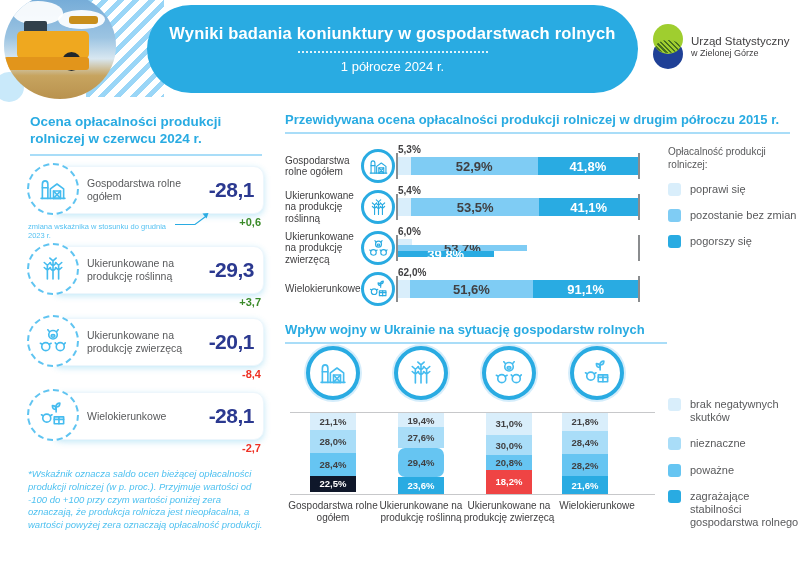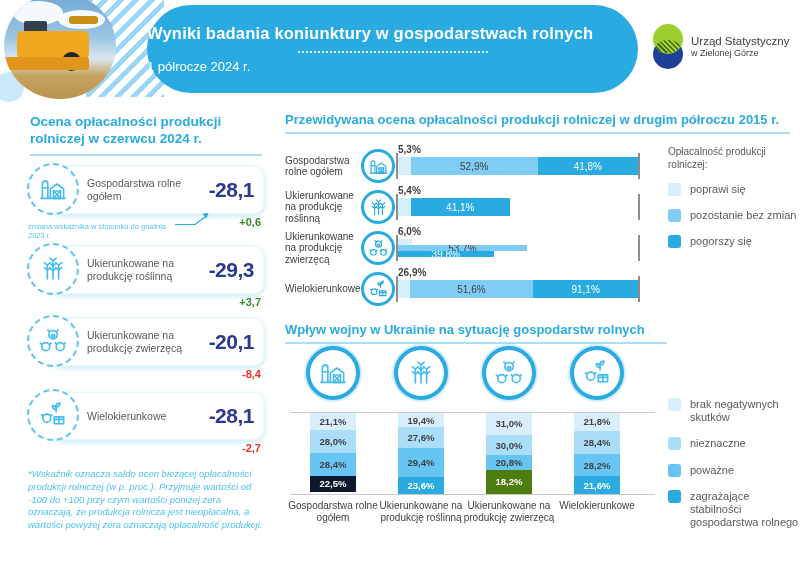--- a/index.html
+++ b/index.html
@@ -4,21 +4,21 @@
 <style>
   html,body{margin:0;padding:0;background:#fff;}
   .page{position:relative;width:800px;height:570px;background:#fff;overflow:hidden;
         font-family:"Liberation Sans",sans-serif;color:#414042;}
 
   
   .stripes{position:absolute;left:86px;top:0;width:78px;height:97px;
     background:repeating-linear-gradient(135deg,#9AD6F7 0 5px,#ffffff 5px 11px);}
   .accent-dot{position:absolute;left:-6px;top:72px;width:30px;height:30px;border-radius:50%;background:#C9E9FA;z-index:2;}
   .banner{position:absolute;left:147px;top:5px;width:491px;height:88px;background:#29ABE2;
-    border-radius:44px;z-index:2;color:#fff;}
+    border-radius:44px;z-index:2;text-align:center;color:#fff;}
   .banner-title{margin-top:19px;font-size:16.5px;font-weight:bold;letter-spacing:.2px;}
   .banner-dots{width:190px;border-top:2px dotted rgba(255,255,255,.85);margin:8px auto 6px;}
   .banner-subtitle{font-size:13px;}
   .photo{position:absolute;left:4px;top:-7px;width:112px;height:106px;border-radius:50%;overflow:hidden;z-index:3;}
   .photo-sky{position:absolute;inset:0;background:linear-gradient(180deg,#6FA8D6 0%,#9CC4E2 42%,#D8E7F1 62%,#C7A45F 78%,#B9924E 100%);}
   .cloud{position:absolute;background:rgba(255,255,255,.92);border-radius:50%;}
   .cloud.c1{left:8%;top:8%;width:45%;height:22%;}
   .cloud.c2{left:48%;top:16%;width:42%;height:18%;}
   .harv-body{position:absolute;left:12%;top:36%;width:64%;height:26%;background:#EFA81F;border-radius:5px;}
   .harv-cab{position:absolute;left:18%;top:26%;width:20%;height:16%;background:#31404B;border-radius:2px;}
@@ -64,21 +64,21 @@
   
   .chart1{position:absolute;left:285px;top:140px;width:380px;height:172px;}
   .c1cat{position:absolute;left:0;width:76px;height:36px;display:flex;align-items:center;
     font-size:10px;color:#414042;line-height:1.15;}
   .c1icon{position:absolute;left:76px;width:34px;height:34px;border-radius:50%;background:#fff;
     border:3px solid #29ABE2;box-sizing:border-box;display:flex;align-items:center;justify-content:center;color:#29ABE2;}
   .c1icon svg{width:21px;height:21px;}
   .c1pct{position:absolute;font-size:10px;font-weight:bold;color:#414042;}
   .c1bar{position:absolute;height:18px;display:flex;}
   .c1seg{height:100%;display:flex;align-items:center;justify-content:center;
-    font-size:10px;font-weight:normal;overflow:hidden;white-space:nowrap;}
+    font-size:13px;font-weight:bold;overflow:hidden;white-space:nowrap;}
   .c1tick{position:absolute;width:2px;height:26px;background:#8A8C8E;}
 
   
   .legend{position:absolute;width:132px;}
   .lg1{left:668px;top:146px;}
   .lg2{left:668px;top:398px;}
   .legend-title{font-size:10px;color:#58595B;line-height:1.25;margin-bottom:12px;}
   .legend-item{display:flex;align-items:flex-start;margin-bottom:13px;}
   .legend-swatch{flex:none;width:13px;height:13px;border-radius:3px;margin-right:9px;margin-top:0;}
   .legend-label{font-size:11px;color:#58595B;line-height:1.2;}
@@ -234,20 +234,21 @@
           <path d="M7.5 20V9M7.5 9L5 6.8M7.5 9L10 6.8M7.5 13L5 10.8M7.5 13L10 10.8"></path>
           <path d="M12 20V5.5M12 5.5L9.5 3.3M12 5.5l2.5-2.2M12 9.5L9.5 7.3M12 9.5l2.5-2.2M12 13.5L9.5 11.3M12 13.5l2.5-2.2"></path>
           <path d="M16.5 20V9M16.5 9L14 6.8M16.5 9L19 6.8M16.5 13L14 10.8M16.5 13L19 10.8"></path>
         </svg>
       </span>
       <div class="c1pct" style="left: 113px; top: 45px;">5,4%</div>
       <div class="c1tick" style="left: 111px; top: 54px;"></div>
       <div class="c1tick" style="left: 353px; top: 54px;"></div>
       <div class="c1bar" style="left: 113px; top: 58px; width: 240px;">
         <div class="c1seg" style="width: 12.96px; background: rgb(217, 238, 251);"></div>
+        <div class="c1seg" style="width: 128.4px; background: rgb(127, 204, 244); color: rgb(65, 64, 66);">53,5%</div>
         <div class="c1seg" style="width: 98.64px; background: rgb(41, 171, 226); color: rgb(255, 255, 255);">41,1%</div>
       </div>
       <div class="c1cat" style="top: 90px;">Ukierunkowane na produkcję zwierzęcą</div>
       <span class="c1icon" style="display: flex; position: absolute; top: 91px;">
         <svg viewBox="0 0 24 24" fill="none" stroke="currentColor" stroke-width="1.3" stroke-linecap="round" stroke-linejoin="round">
           <circle cx="12" cy="7" r="3.4"></circle>
           <path d="M9.2 4.6L7.9 3M14.8 4.6L16.1 3"></path>
           <ellipse cx="12" cy="7.9" rx="1.5" ry="1"></ellipse>
           <circle cx="6.2" cy="16.5" r="3.2"></circle>
           <path d="M3.4 14.6L1.9 13.8M9 14.6l1.5-.8"></path>
@@ -268,21 +269,21 @@
         <svg viewBox="0 0 24 24" fill="none" stroke="currentColor" stroke-width="1.3" stroke-linecap="round" stroke-linejoin="round">
           <path d="M14.5 9.5V4.5"></path>
           <path d="M14.5 7.5c-1.8 0-3-1.2-3-3 1.8 0 3 1.2 3 3z"></path>
           <path d="M14.5 5.5c1.8 0 3-1.2 3-3-1.8 0-3 1.2-3 3z"></path>
           <circle cx="7" cy="14.5" r="3.2"></circle>
           <path d="M4.2 12.6L2.8 11.8M9.8 12.6l1.4-.8"></path>
           <rect x="13" y="13.5" width="7.5" height="5.5"></rect>
           <path d="M13 15.5h7.5M16.75 13.5v5.5"></path>
         </svg>
       </span>
-      <div class="c1pct" style="left: 113px; top: 127px;">26,9%</div>
+      <div class="c1pct" style="left: 113px; top: 127px;">62,0%</div>
       <div class="c1tick" style="left: 111px; top: 136px;"></div>
       <div class="c1tick" style="left: 353px; top: 136px;"></div>
       <div class="c1bar" style="left: 113px; top: 140px; width: 240px;">
         <div class="c1seg" style="width: 11.52px; background: rgb(217, 238, 251);"></div>
         <div class="c1seg" style="width: 123.84px; background: rgb(127, 204, 244); color: rgb(65, 64, 66);">51,6%</div>
         <div class="c1seg" style="width: 104.64px; background: rgb(41, 171, 226); color: rgb(255, 255, 255);">91,1%</div>
       </div>
     </div>
   <div class="legend lg1" id="legend1">
       <div class="legend-title">Opłacalność produkcji rolniczej:</div>
@@ -345,30 +346,30 @@
   <div class="chart2" id="chart2">
       <div class="col" style="left: 20px;">
         <div class="seg" style="height: 17.091px; background: rgb(217, 238, 251); color: rgb(65, 64, 66);">21,1%</div>
         <div class="seg" style="height: 22.68px; background: rgb(169, 221, 248); color: rgb(65, 64, 66);">28,0%</div>
         <div class="seg" style="height: 23.004px; background: rgb(102, 197, 242); color: rgb(65, 64, 66);">28,4%</div>
         <div class="seg" style="height: 16px; background: #0f172a; color: rgb(255, 255, 255);">22,5%</div>
       </div>
       <div class="col" style="left: 108px;">
         <div class="seg" style="height: 15.714px; background: rgb(217, 238, 251); color: rgb(65, 64, 66);">19,4%</div>
         <div class="seg" style="height: 22.356px; background: rgb(169, 221, 248); color: rgb(65, 64, 66);">27,6%</div>
-        <div class="seg" style="height: 32px; background: rgb(102, 197, 242); color: rgb(65, 64, 66);">29,4%</div>
+        <div class="seg" style="height: 32px; background: rgb(102, 197, 242); color: rgb(65, 64, 66); border-radius: 7px;">29,4%</div>
         <div class="seg" style="height: 19.116px; background: rgb(41, 171, 226); color: rgb(255, 255, 255);">23,6%</div>
       </div>
       <div class="col" style="left: 196px;">
         <div class="seg" style="height: 25.11px; background: rgb(217, 238, 251); color: rgb(65, 64, 66);">31,0%</div>
         <div class="seg" style="height: 24.3px; background: rgb(169, 221, 248); color: rgb(65, 64, 66);">30,0%</div>
         <div class="seg" style="height: 16.848px; background: rgb(102, 197, 242); color: rgb(65, 64, 66);">20,8%</div>
-        <div class="seg" style="height: 28px; background: #4d7c0f; color: rgb(255, 255, 255);">18,2%</div>
-      </div>
-      <div class="col" style="left: 284px;">
+        <div class="seg" style="height: 28px; background: #ef4444; color: rgb(255, 255, 255);">18,2%</div>
+      </div>
+      <div class="col" style="left: 272px;">
         <div class="seg" style="height: 17.658px; background: rgb(217, 238, 251); color: rgb(65, 64, 66);">21,8%</div>
         <div class="seg" style="height: 23.004px; background: rgb(169, 221, 248); color: rgb(65, 64, 66);">28,4%</div>
         <div class="seg" style="height: 22.842px; background: rgb(102, 197, 242); color: rgb(65, 64, 66);">28,2%</div>
         <div class="seg" style="height: 17.496px; background: rgb(41, 171, 226); color: rgb(255, 255, 255);">21,6%</div>
       </div>
     </div>
   <div id="cat-labels">
       <div class="cat-label" style="left: 278px;">Gospodarstwa rolne ogółem</div>
       <div class="cat-label" style="left: 366px;">Ukierunkowane na produkcję roślinną</div>
       <div class="cat-label" style="left: 454px;">Ukierunkowane na produkcję zwierzęcą</div>

